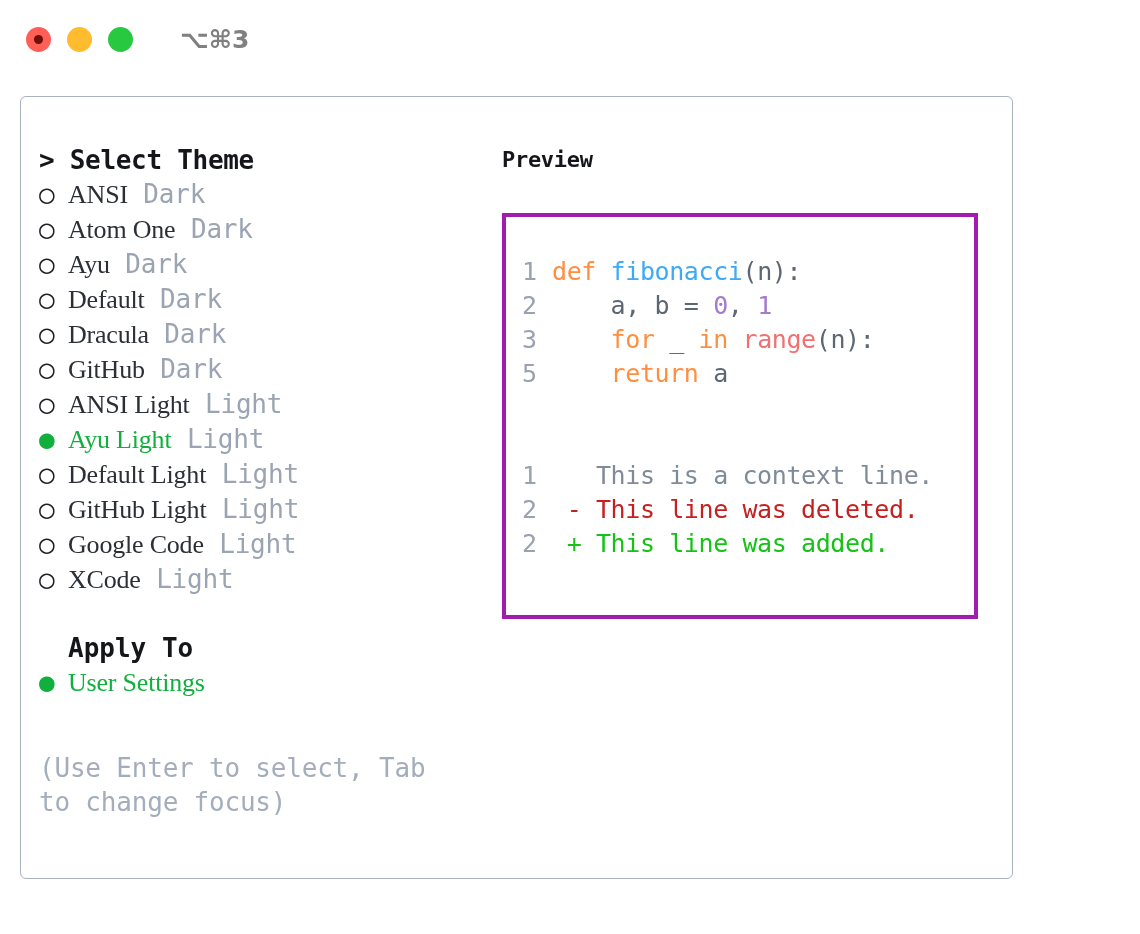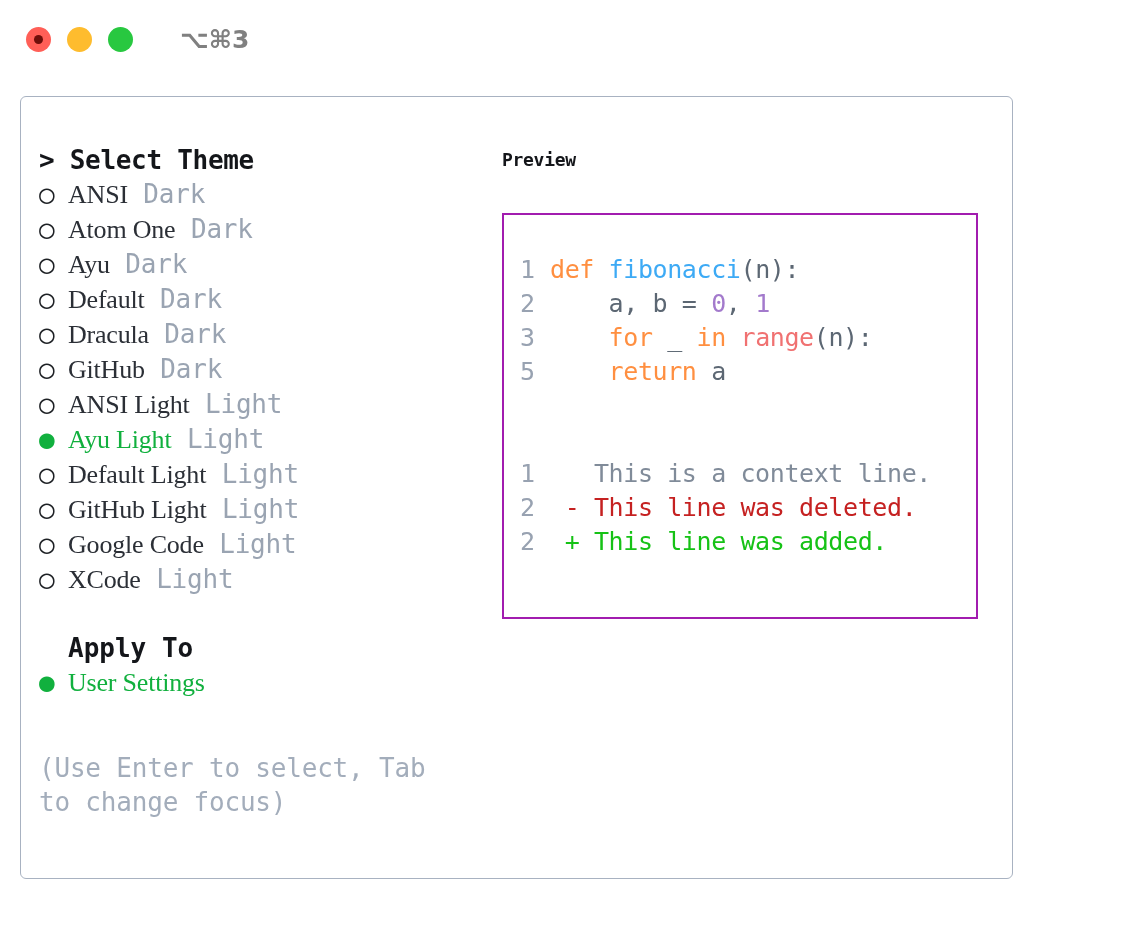--- a/index.html
+++ b/index.html
@@ -145,32 +145,32 @@
     font-size: 26px;
     line-height: 34px;
     color: #a3adbb;
     letter-spacing: -0.2px;
     width: 400px;
     margin-top: 51px;
   }
 
   
   .preview-head {
-    font-size: 18px;
+    font-size: 22px;
     font-weight: 700;
     color: #14161a;
     line-height: 34px;
     letter-spacing: -0.3px;
   }
 
   .code-box {
     margin-top: 36px;
     width: 476px;
     height: 406px;
-    border: 2px solid #a21caf;
+    border: 4px solid #a21caf;
     box-sizing: border-box;
     background: #ffffff;
     padding: 38px 0 0 0;
   }
 
   .code-line {
     font-size: 25px;
     line-height: 34px;
     white-space: pre;
     padding-left: 16px;

